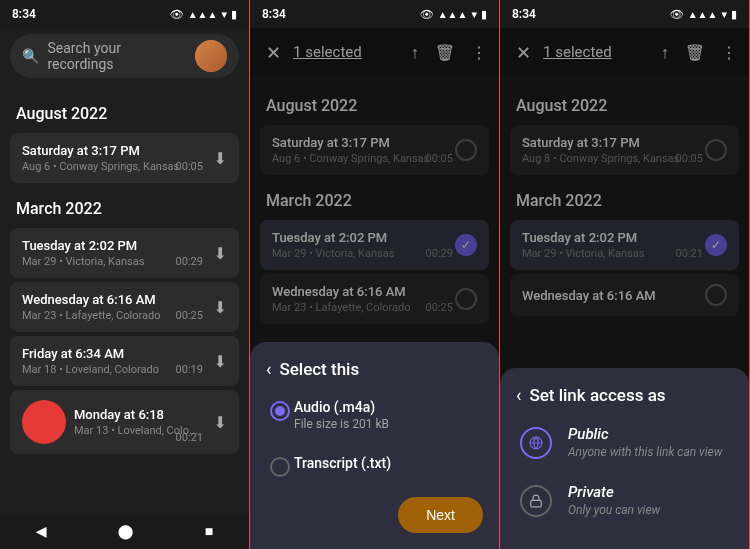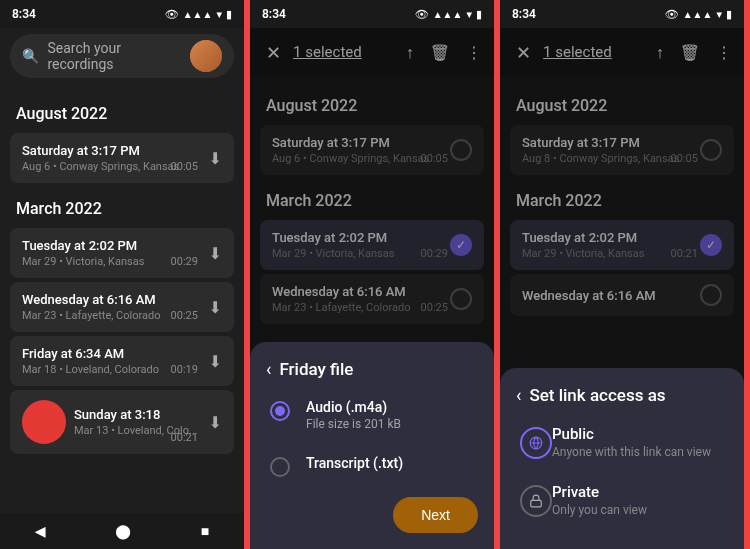--- a/index.html
+++ b/index.html
@@ -15,21 +15,21 @@
 
     
     .panel {
       width: 250px;
       height: 549px;
       background: #1e1e1e;
       display: flex;
       flex-direction: column;
       overflow: hidden;
       position: relative;
-      border-right: 6px solid #ef4444;
+      border-right: 1px solid #ef4444;
     }
 
     
     .status-bar {
       height: 28px;
       background: #1a1a1a;
       display: flex;
       align-items: center;
       justify-content: space-between;
       padding: 0 12px;
@@ -231,21 +231,21 @@
     .sheet-title {
       color: #fff;
       font-size: 17px;
       font-weight: 500;
     }
 
     .sheet-option {
       display: flex;
       align-items: flex-start;
       padding: 12px 20px;
-      gap: 16px;
+      gap: 4px;
       cursor: pointer;
     }
     .radio-outer {
       width: 20px;
       height: 20px;
       border-radius: 50%;
       border: 2px solid #7c6af7;
       display: flex;
       align-items: center;
       justify-content: center;
@@ -291,21 +291,23 @@
       font-size: 14px;
       font-weight: 500;
       cursor: pointer;
     }
 
     
     .access-option {
       display: flex;
       align-items: flex-start;
       padding: 12px 20px;
+      gap: 16px;
       cursor: pointer;
+      font-style: italic;
     }
     .access-icon {
       width: 32px;
       height: 32px;
       border-radius: 50%;
       border: 2px solid #666;
       display: flex;
       align-items: center;
       justify-content: center;
       color: #aaa;
@@ -406,21 +408,21 @@
       <div class="recording-info">
         <div class="rec-title">Friday at 6:34 AM</div>
         <div class="rec-sub">Mar 18 • Loveland, Colorado</div>
       </div>
       <span class="rec-duration">00:19</span>
       <span class="rec-action">⬇</span>
     </div>
     <div class="recording-item">
       <div class="rec-dot"></div>
       <div class="recording-info">
-        <div class="rec-title">Sunday at 3:18</div>
+        <div class="rec-title">Monday at 6:18</div>
         <div class="rec-sub">Mar 13 • Loveland, Colo...</div>
       </div>
       <span class="rec-duration">00:21</span>
       <span class="rec-action">⬇</span>
     </div>
   </div>
 
   <div class="nav-bar">
     <span style="color:#fff;font-size:14px;">◀</span>
     <span style="color:#fff;font-size:14px;">⬤</span>
@@ -478,21 +480,21 @@
       <span class="rec-duration">00:25</span>
       <div class="rec-checkbox empty"></div>
     </div>
   </div>
 
   <div class="dim-overlay"></div>
 
   <div class="bottom-sheet-overlay">
     <div class="sheet-header">
       <span class="sheet-back">‹</span>
-      <span class="sheet-title">Friday file</span>
+      <span class="sheet-title">Select this</span>
     </div>
 
     <div class="sheet-option">
       <div class="radio-outer filled"></div>
       <div class="option-text">
         <div class="option-label">Audio (.m4a)</div>
         <div class="option-sub">File size is 201 kB</div>
       </div>
     </div>
 

